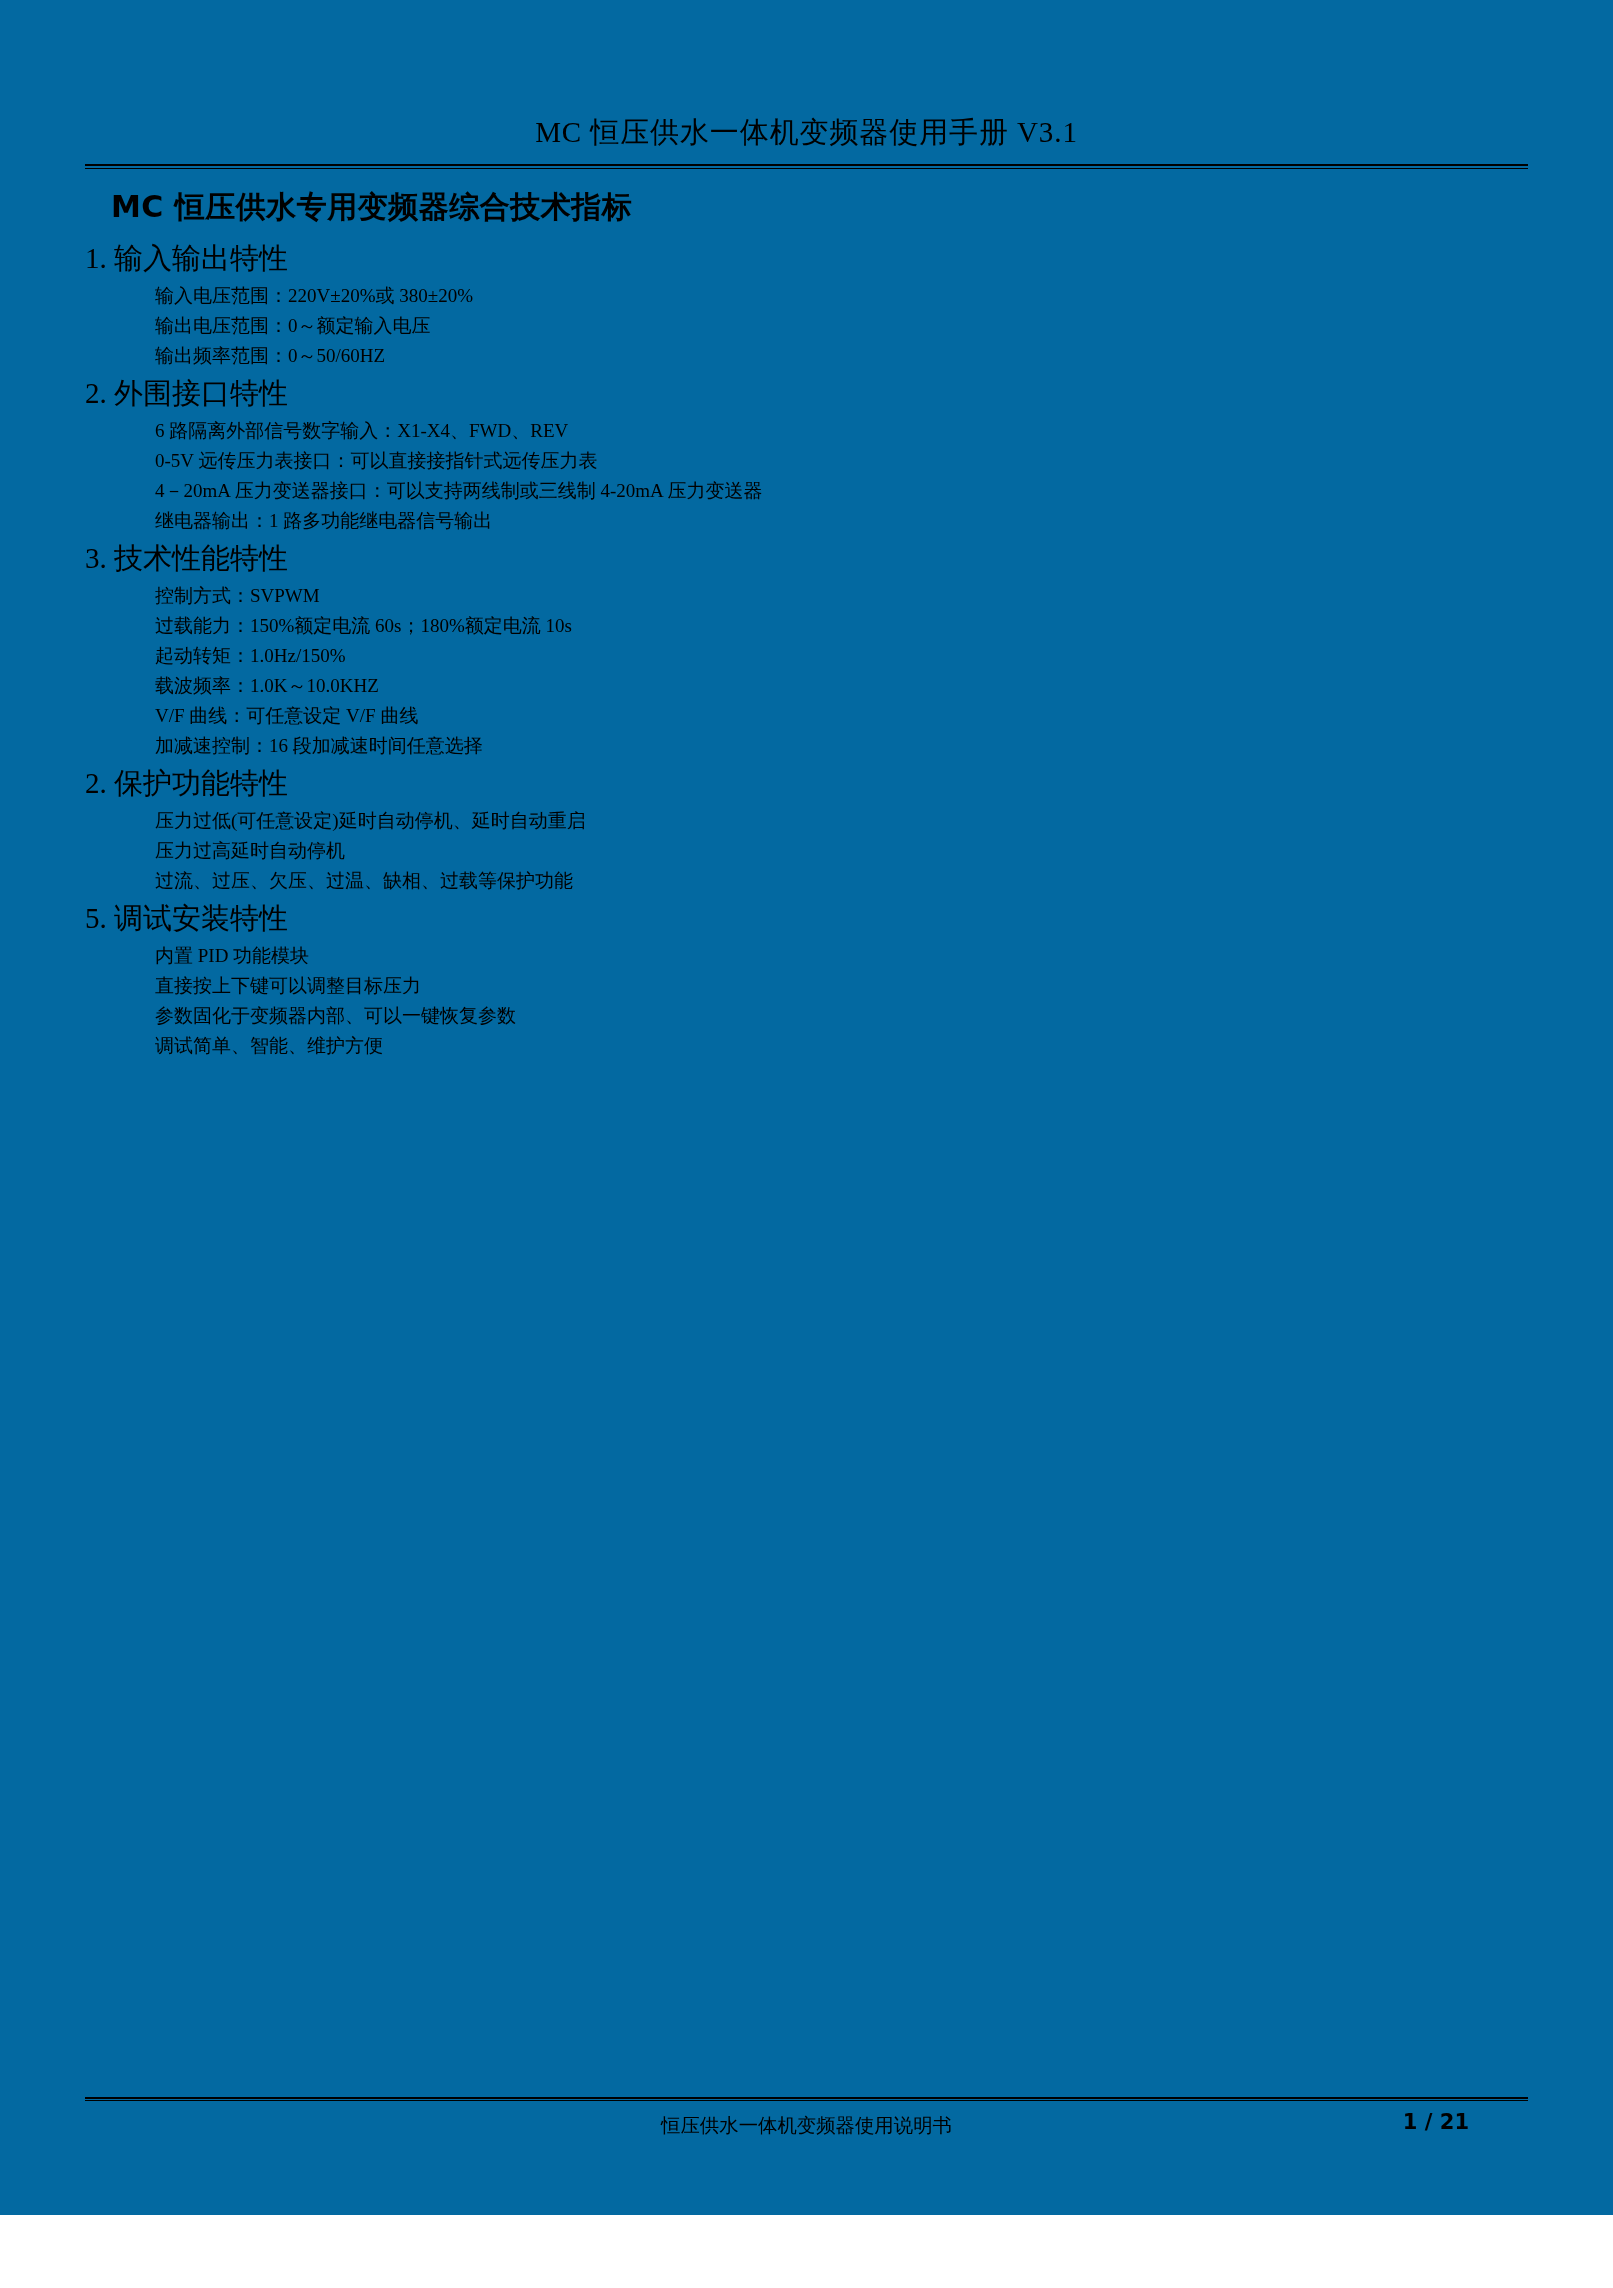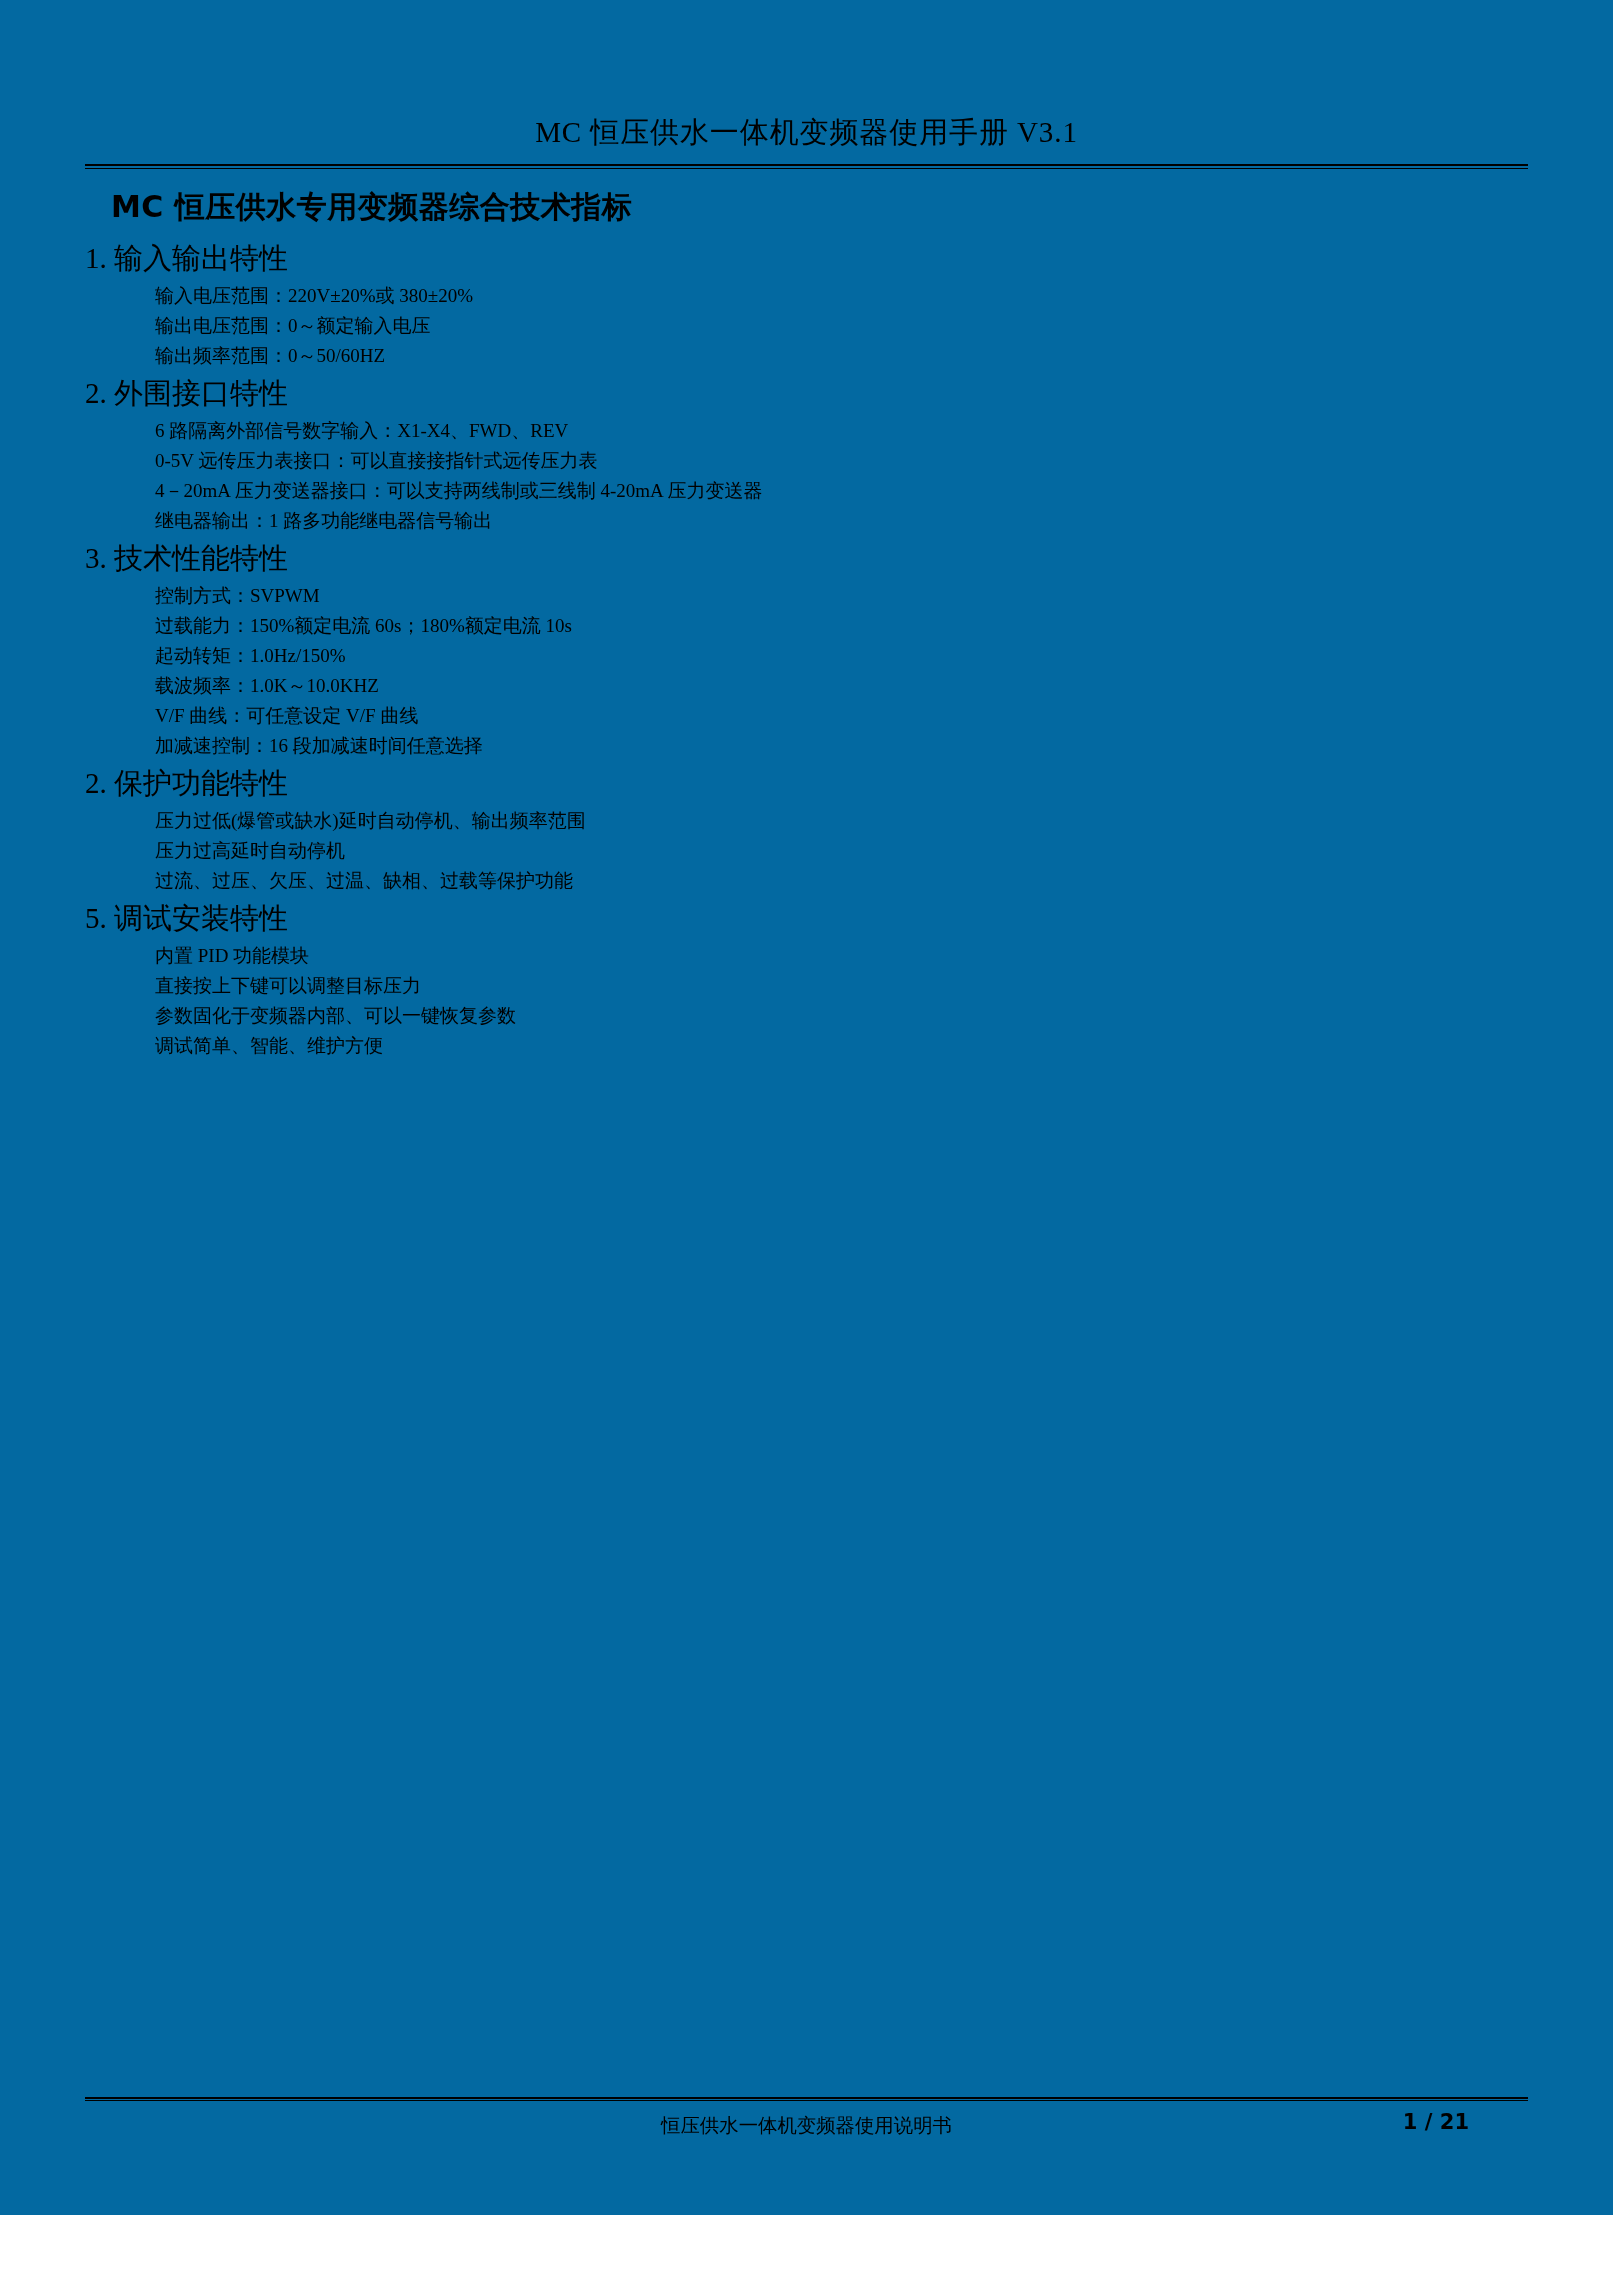--- a/index.html
+++ b/index.html
@@ -156,21 +156,21 @@
       <div class="sec-item">控制方式：SVPWM</div>
       <div class="sec-item">过载能力：150%额定电流 60s；180%额定电流 10s</div>
       <div class="sec-item">起动转矩：1.0Hz/150%</div>
       <div class="sec-item">载波频率：1.0K～10.0KHZ</div>
       <div class="sec-item">V/F 曲线：可任意设定 V/F 曲线</div>
       <div class="sec-item">加减速控制：16 段加减速时间任意选择</div>
     </div>
 
     <div class="sec">
       <div class="sec-head">2. 保护功能特性</div>
-      <div class="sec-item">压力过低(爆管或缺水)延时自动停机、输出频率范围</div>
+      <div class="sec-item">压力过低(可任意设定)延时自动停机、延时自动重启</div>
       <div class="sec-item">压力过高延时自动停机</div>
       <div class="sec-item">过流、过压、欠压、过温、缺相、过载等保护功能</div>
     </div>
 
     <div class="sec">
       <div class="sec-head">5. 调试安装特性</div>
       <div class="sec-item">内置 PID 功能模块</div>
       <div class="sec-item">直接按上下键可以调整目标压力</div>
       <div class="sec-item">参数固化于变频器内部、可以一键恢复参数</div>
       <div class="sec-item">调试简单、智能、维护方便</div>

